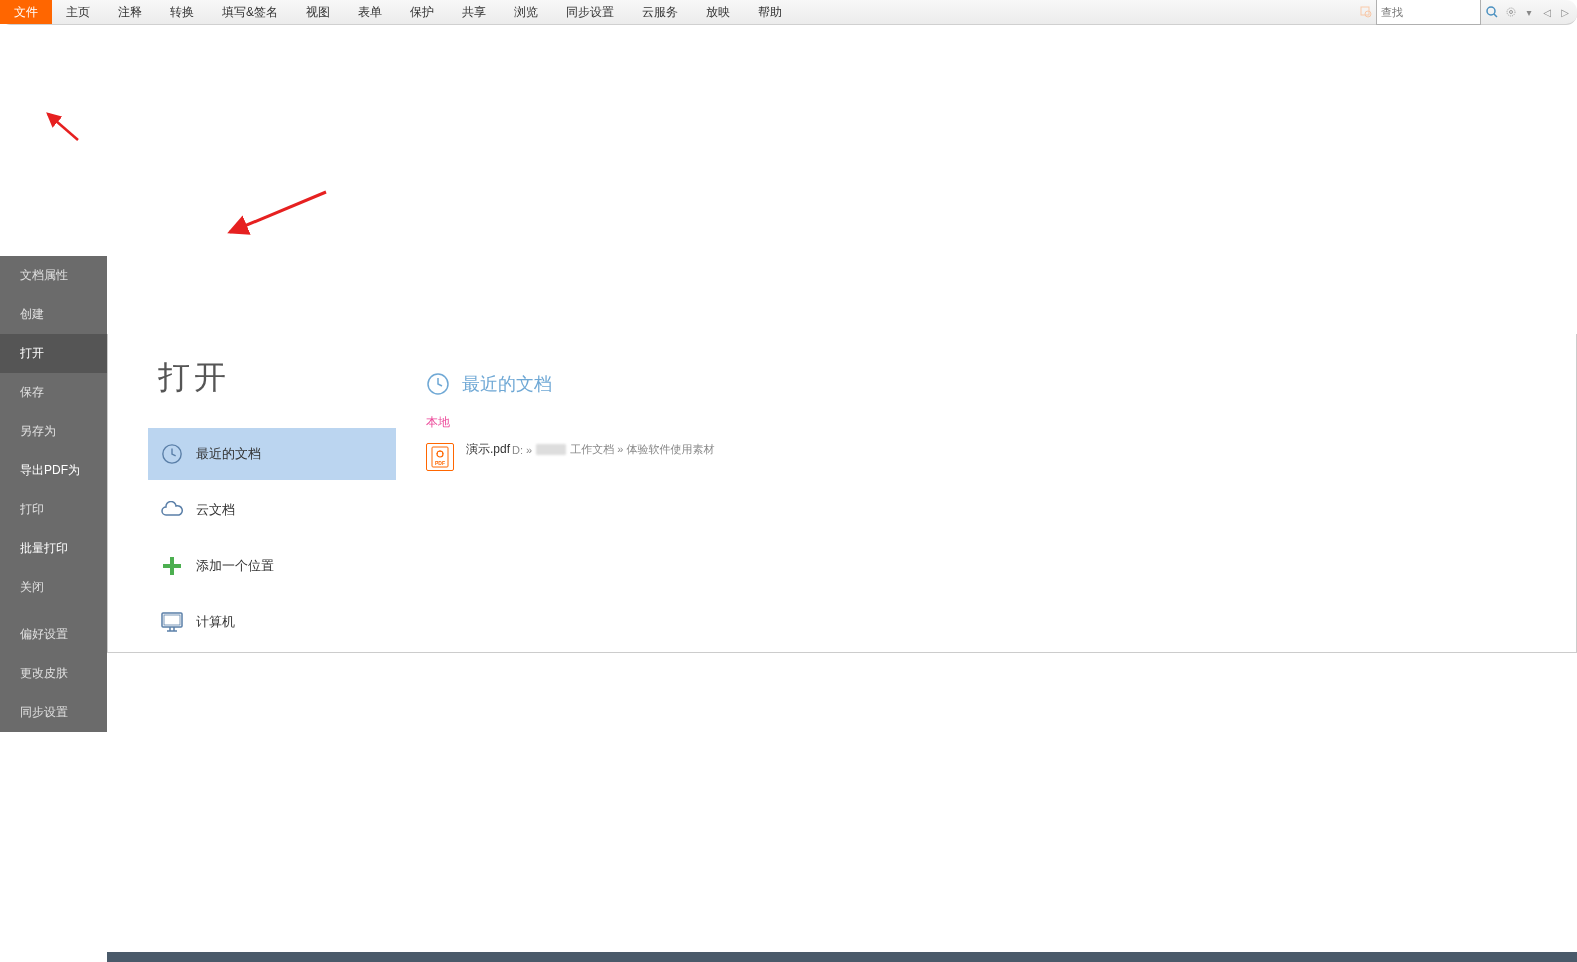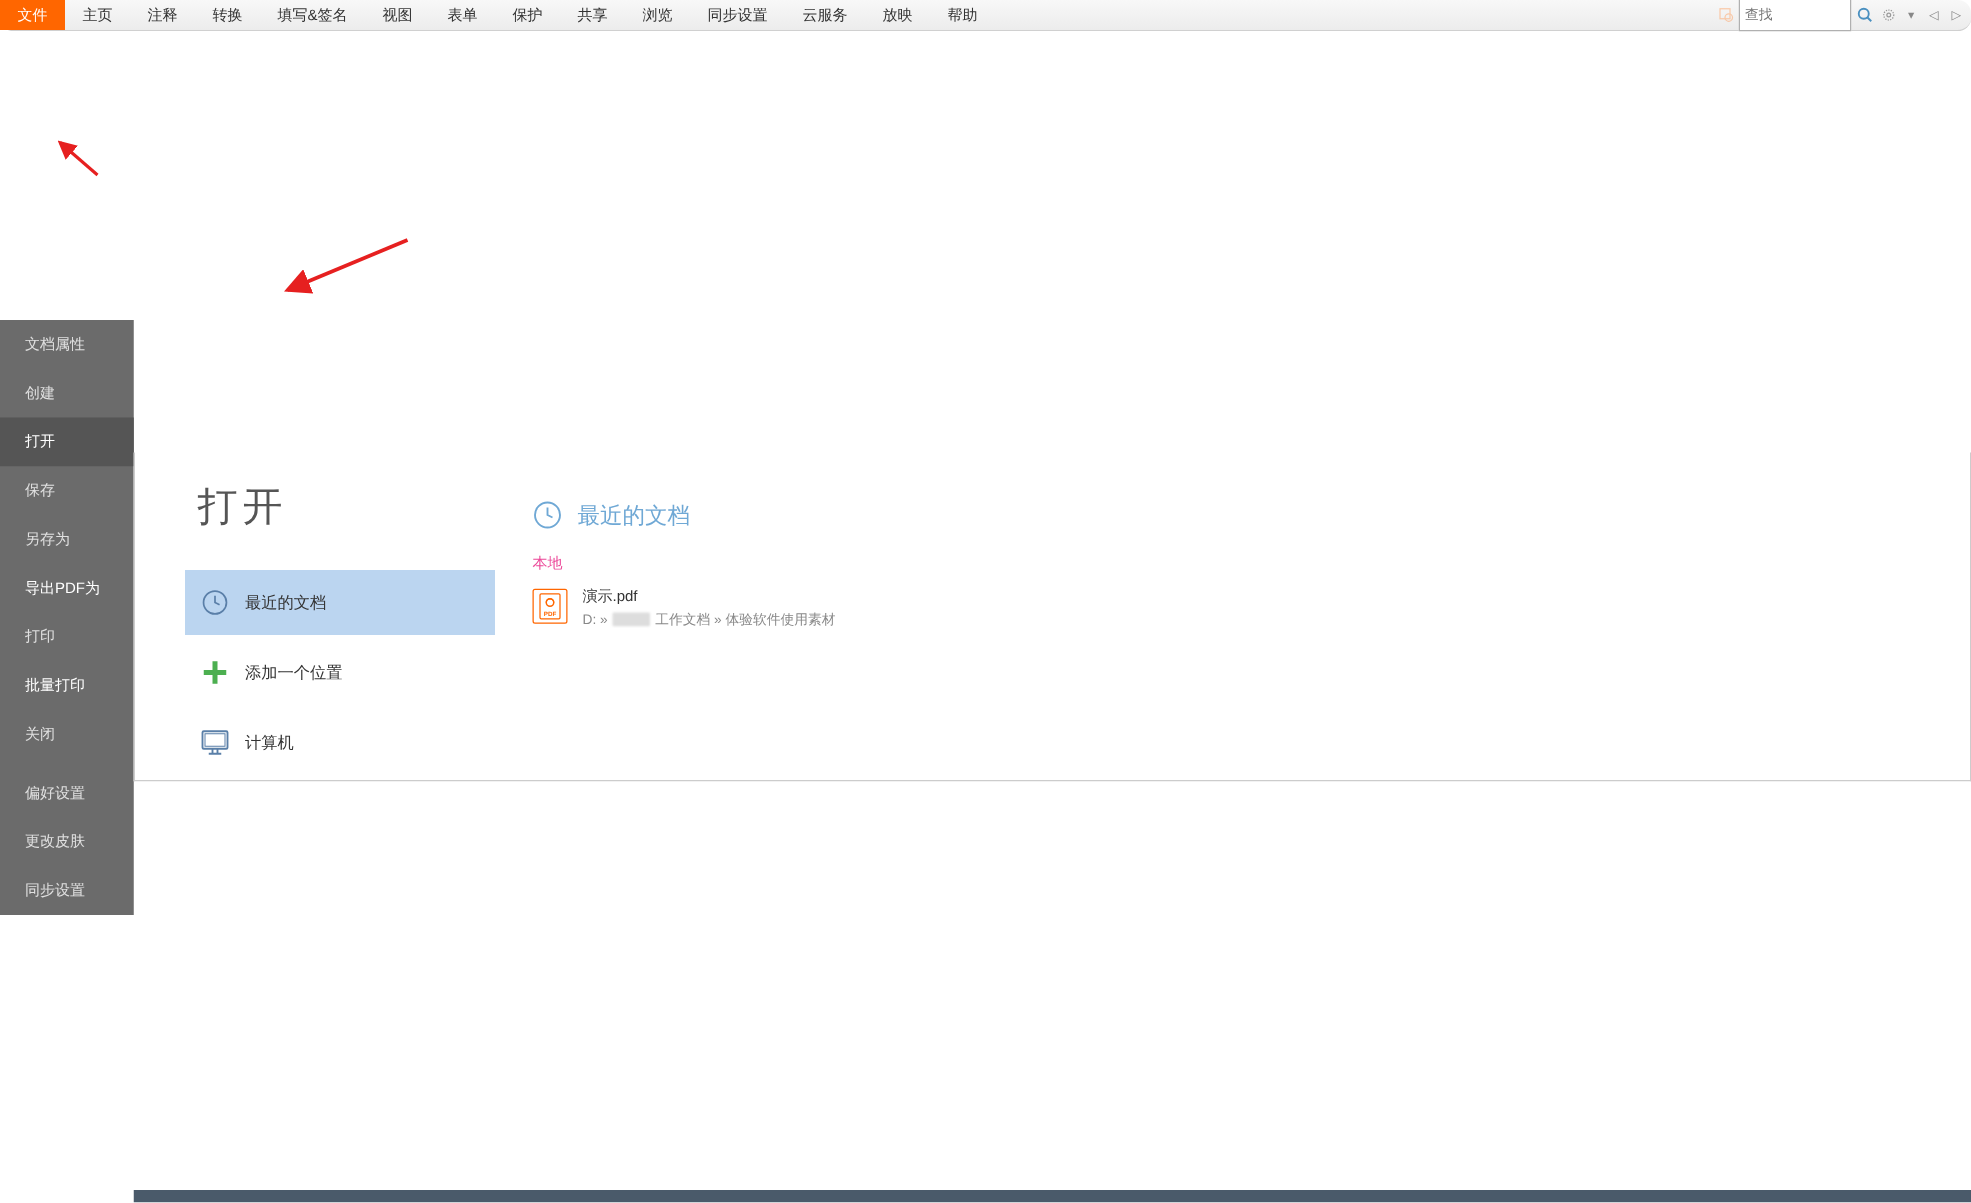--- a/index.html
+++ b/index.html
@@ -3,21 +3,21 @@
   <meta charset="utf-8">
   <style>
     * { margin: 0; padding: 0; box-sizing: border-box; font-family: "Microsoft YaHei", "SimSun", sans-serif; }
     body { width: 1577px; height: 962px; background: #fff; overflow: hidden; position: relative; }
     
     .top-menu { height: 25px; background: linear-gradient(#f8f8f8, #ececec); border-bottom: 1px solid #d0d0d0; display: flex; align-items: center; font-size: 12px; position: relative; border-radius: 11px; }
     .top-menu-item { padding: 0 14px; height: 100%; display: flex; align-items: center; cursor: pointer; color: #333; }
     .top-menu-item.active { background: #FF6600; color: #fff; }
     .top-right { position: absolute; right: 0; top: 0; height: 100%; display: flex; align-items: center; gap: 2px; padding-right: 4px; }
     .search-icon-btn { width: 16px; height: 16px; display: flex; align-items: center; justify-content: center; cursor: pointer; opacity: 0.5; }
-    .search-box { width: 90px; height: 18px; border: 1px solid #b0b0b0; font-size: 11px; padding: 12px 4px; color: #888; background: #fff; }
+    .search-box { width: 105px; height: 18px; border: 1px solid #b0b0b0; font-size: 11px; padding: 12px 4px; color: #888; background: #fff; }
     .search-submit { width: 18px; height: 18px; display: flex; align-items: center; justify-content: center; cursor: pointer; }
     .nav-btn { width: 16px; height: 16px; display: flex; align-items: center; justify-content: center; cursor: pointer; color: #888; font-size: 10px; }
     
     .body { display: flex; height: calc(100% - 25px); align-items: center; }
     
     .sidebar { width: 107px; background: #6b6b6b; color: #e0e0e0; font-size: 12px; }
     .sidebar-item { padding: 11px 20px; cursor: pointer; }
     .sidebar-item.active { background: #555555; color: #fff; }
     .sidebar-item.disabled { color: #ffffff; }
     .sidebar-sep { height: 8px; }
@@ -29,21 +29,21 @@
     .mid-item { display: flex; align-items: center; gap: 12px; padding: 14px 12px; cursor: pointer; font-size: 13px; color: #333; margin-bottom: 4px; }
     .mid-item.active { background: #BBD5F0; }
     .mid-icon { width: 24px; height: 24px; display: flex; align-items: center; justify-content: center; flex-shrink: 0; }
     
     .right-panel { flex: 1; padding: 38px 0 0 30px; }
     .right-header { display: flex; align-items: center; gap: 12px; margin-bottom: 18px; }
     .right-title { font-size: 18px; color: #6FA8D5; font-weight: 400; }
     .right-subtitle { font-size: 12px; color: #ec4899; margin-bottom: 6px; }
     .file-row { display: flex; align-items: flex-start; gap: 12px; padding: 4px 0; cursor: pointer; }
     .file-icon { width: 28px; height: 28px; display: flex; align-items: center; justify-content: center; border: 1px solid #FF6600; border-radius: 2px; flex-shrink: 0; margin-top: 2px; background: #fff; }
-    .file-info { display: flex; flex-direction: column; gap: 2px; }
+    .file-info { display: flex; flex-direction: row; gap: 2px; }
     .file-name { font-size: 12px; color: #333; }
     .file-path { font-size: 11px; color: #888; display: flex; align-items: center; gap: 4px; }
     .path-blur { display: inline-block; width: 30px; height: 11px; background: #ddd; filter: blur(1px); border-radius: 1px; }
     
     .arrow-annotation { position: absolute; pointer-events: none; z-index: 100; }
     
     .bottom-bar { position: absolute; bottom: 0; left: 107px; right: 0; height: 10px; background: #4a5a6a; }
     
     svg { display: block; }
   </style>
@@ -118,20 +118,28 @@
           <span class="mid-icon">
             <svg width="22" height="22" viewBox="0 0 24 24">
               <circle cx="12" cy="12" r="10" fill="none" stroke="#5A7FA8" stroke-width="1.5"></circle>
               <path d="M12 6 L12 12 L16 14" fill="none" stroke="#5A7FA8" stroke-width="1.5"></path>
             </svg>
           </span>
           <span>最近的文档</span>
         </div>
         <div class="mid-item">
           <span class="mid-icon">
+            <svg width="24" height="18" viewBox="0 0 24 18">
+              <path d="M6 14 A4 4 0 0 1 6 6 A5 5 0 0 1 16 5 A4 4 0 0 1 19 14 Z" fill="none" stroke="#5A7FA8" stroke-width="1.5"></path>
+            </svg>
+          </span>
+          <span>云文档</span>
+        </div>
+        <div class="mid-item">
+          <span class="mid-icon">
             <svg width="22" height="22" viewBox="0 0 22 22">
               <rect x="9" y="2" width="4" height="18" fill="#4CAF50"></rect>
               <rect x="2" y="9" width="18" height="4" fill="#4CAF50"></rect>
             </svg>
           </span>
           <span>添加一个位置</span>
         </div>
         <div class="mid-item">
           <span class="mid-icon">
             <svg width="24" height="22" viewBox="0 0 24 22">

